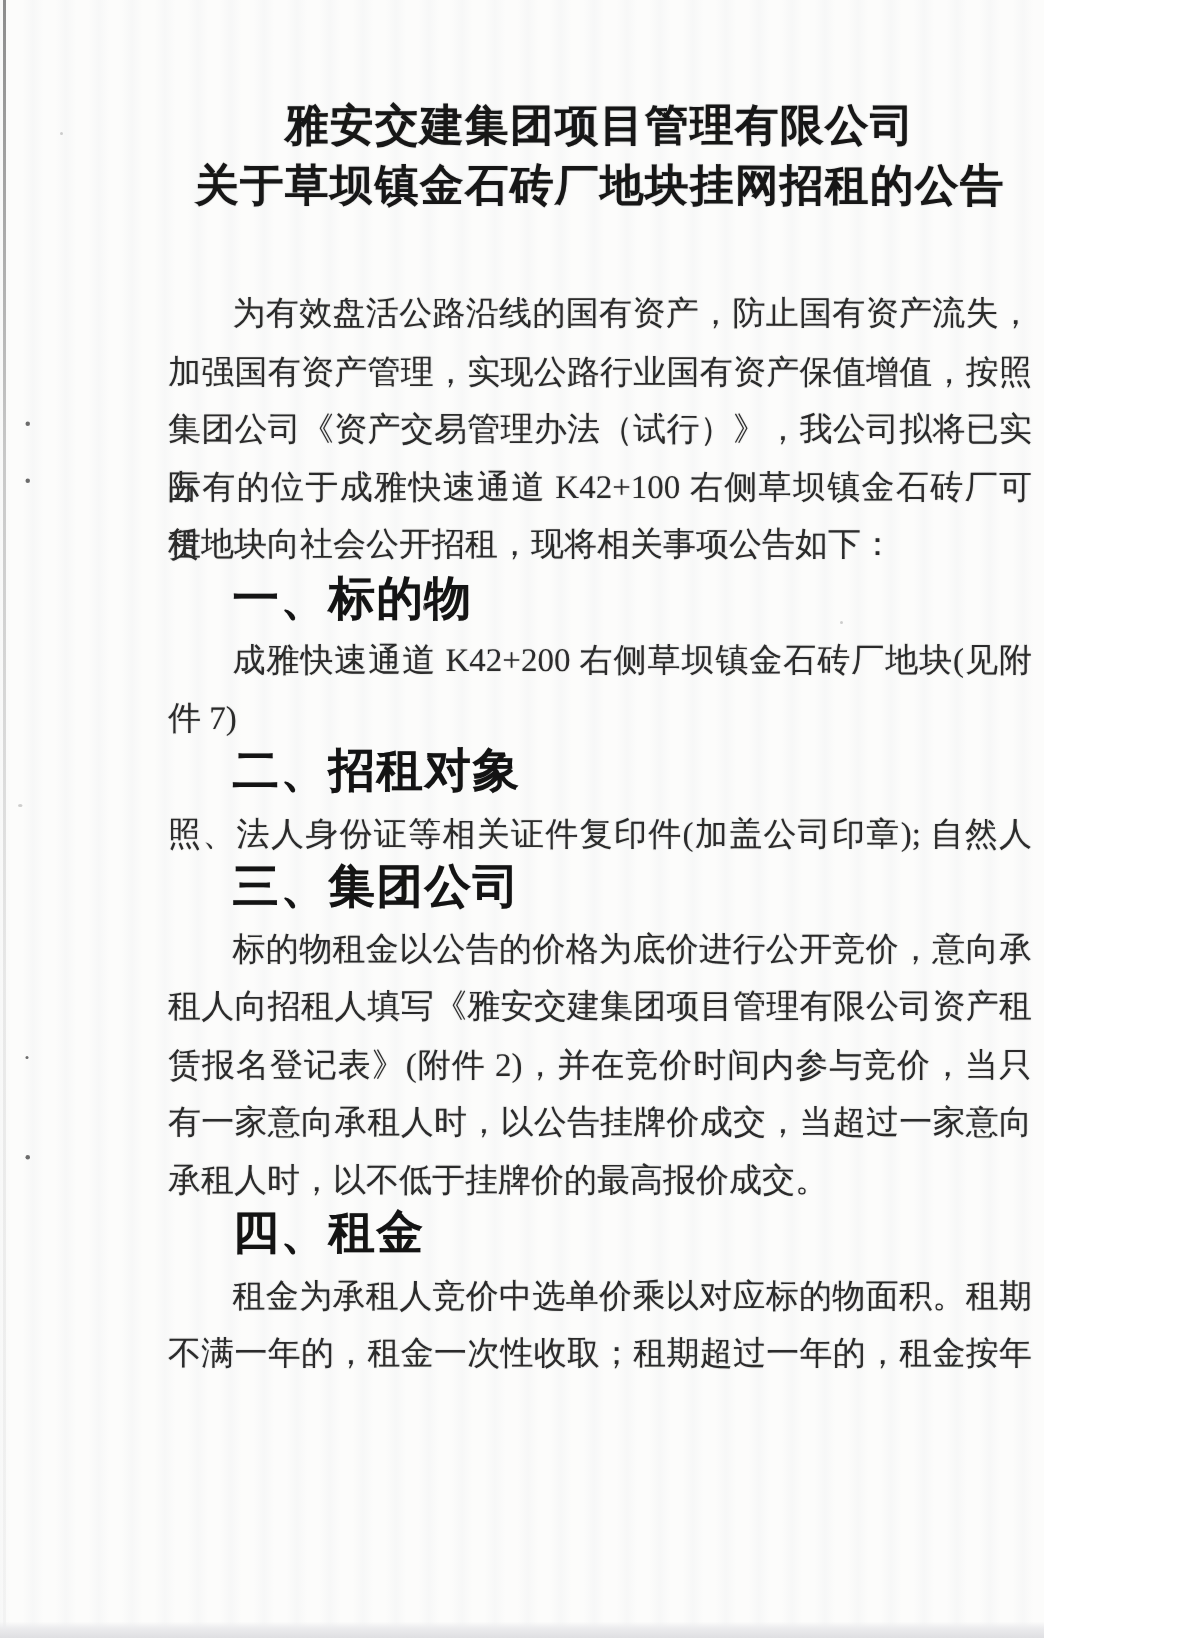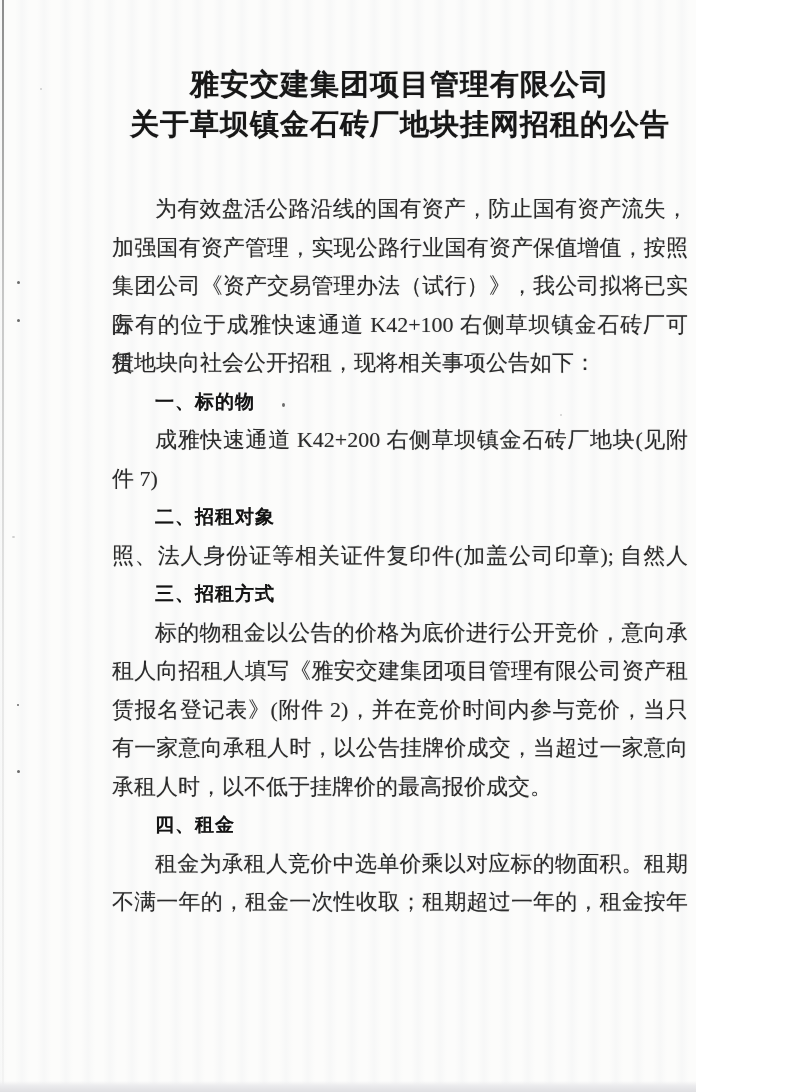--- a/index.html
+++ b/index.html
@@ -79,23 +79,23 @@
     text-shadow: 0 0 1px rgba(50,50,50,0.35);
     white-space: nowrap;
   }
   .line.justify {
     white-space: normal;
     text-align: justify;
     text-align-last: justify;
   }
   .line.indent { padding-left: 43px; }
   .line.heading {
-    font-family: Liberation Serif, serif;
+    font-family: Liberation Mono, monospace;
     font-weight: 700;
-    font-size: 19px;
+    font-size: 31px;
     color: #141414;
     letter-spacing: 1px;
     text-shadow: 0 0 0.5px rgba(20,20,20,0.4);
   }
   .speck {
     position: absolute;
     background: rgba(60,60,60,0.75);
     border-radius: 50%;
   }
   .speck.faint { background: rgba(120,120,120,0.35); }
@@ -124,21 +124,21 @@
       <div class="line indent justify">为有效盘活公路沿线的国有资产，防止国有资产流失，</div>
       <div class="line justify">加强国有资产管理，实现公路行业国有资产保值增值，按照</div>
       <div class="line justify">集团公司《资产交易管理办法（试行）》，我公司拟将已实际</div>
       <div class="line justify">占有的位于成雅快速通道 K42+100 右侧草坝镇金石砖厂可租</div>
       <div class="line">赁地块向社会公开招租，现将相关事项公告如下：</div>
       <div class="line heading indent">一、标的物</div>
       <div class="line indent justify">成雅快速通道 K42+200 右侧草坝镇金石砖厂地块(见附</div>
       <div class="line">件 7)</div>
       <div class="line heading indent">二、招租对象</div>
       <div class="line justify">照、法人身份证等相关证件复印件(加盖公司印章); 自然人</div>
-      <div class="line heading indent">三、招租方式</div>
+      <div class="line heading indent">三、集团公司</div>
       <div class="line indent justify">标的物租金以公告的价格为底价进行公开竞价，意向承</div>
       <div class="line justify">租人向招租人填写《雅安交建集团项目管理有限公司资产租</div>
       <div class="line justify">赁报名登记表》(附件 2)，并在竞价时间内参与竞价，当只</div>
       <div class="line justify">有一家意向承租人时，以公告挂牌价成交，当超过一家意向</div>
       <div class="line">承租人时，以不低于挂牌价的最高报价成交。</div>
       <div class="line heading indent">四、租金</div>
       <div class="line indent justify">租金为承租人竞价中选单价乘以对应标的物面积。租期</div>
       <div class="line justify">不满一年的，租金一次性收取；租期超过一年的，租金按年</div>
     </div>
 

